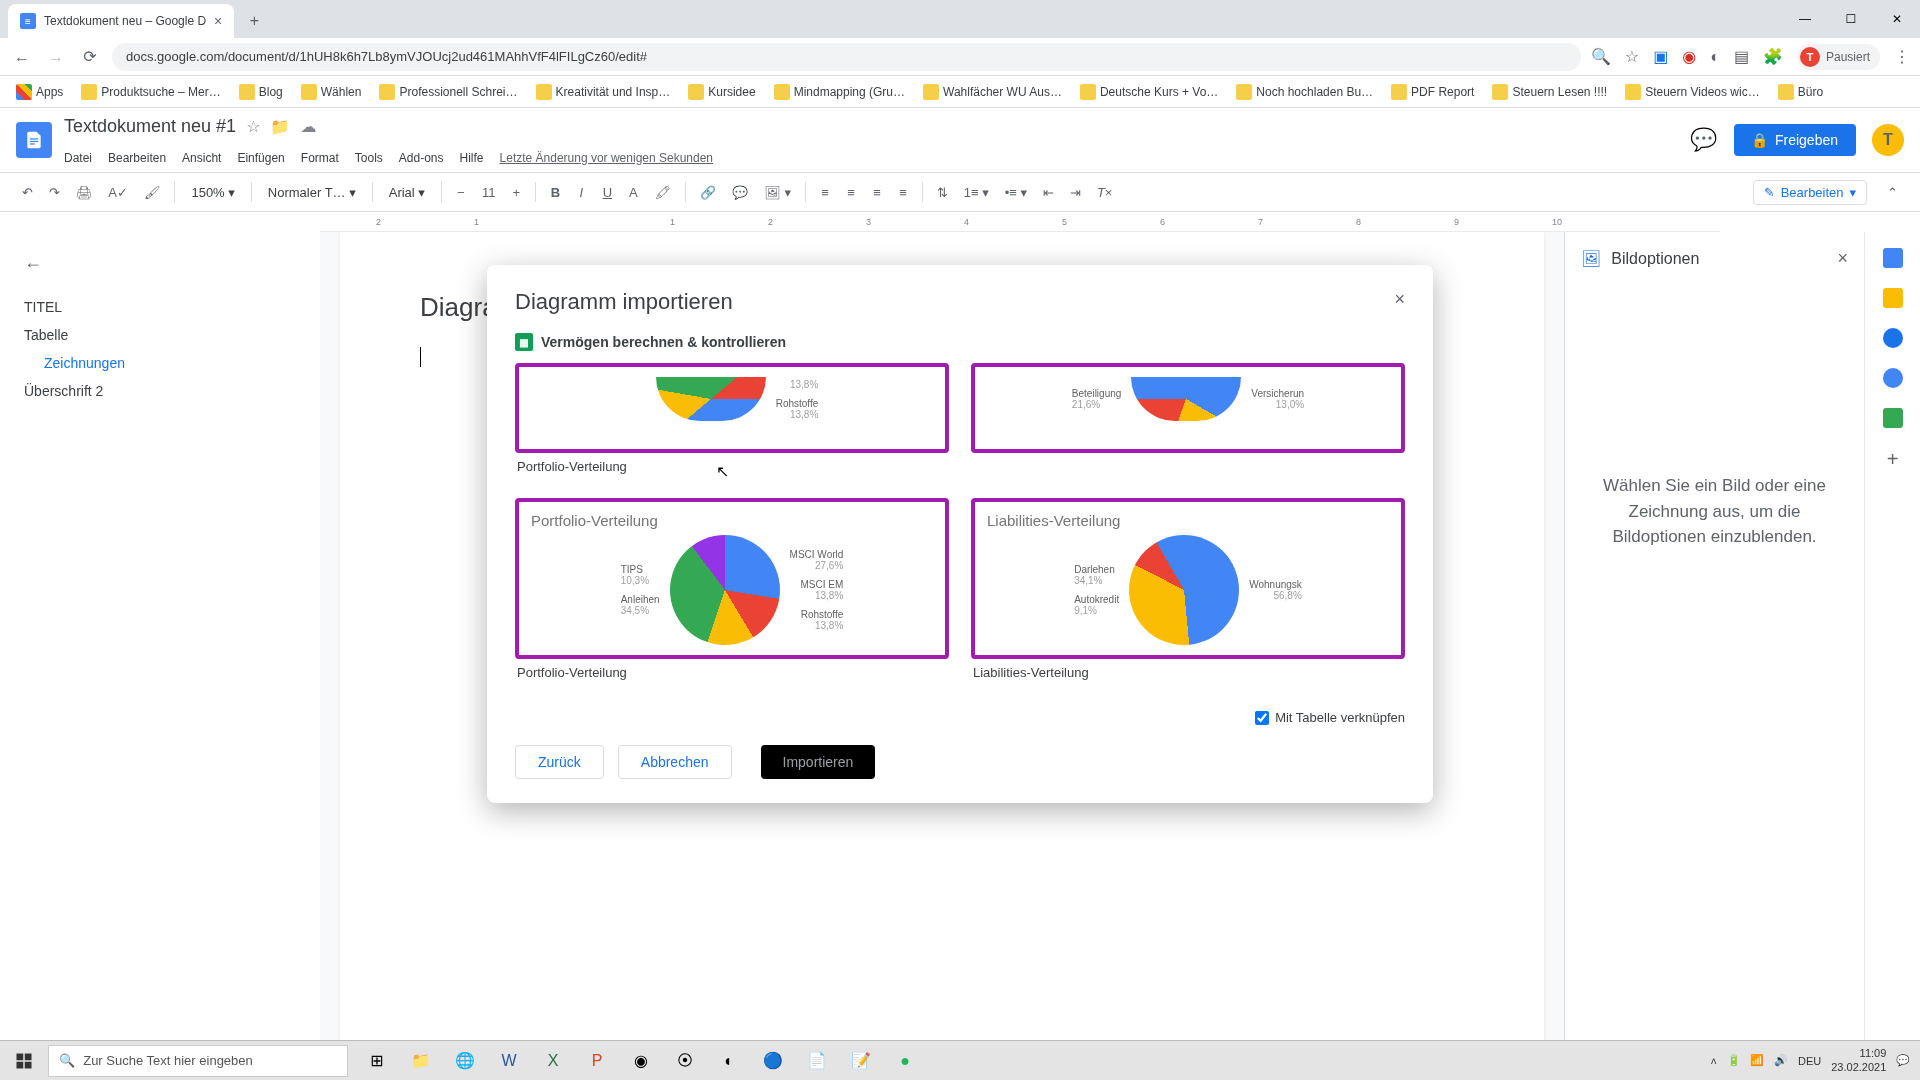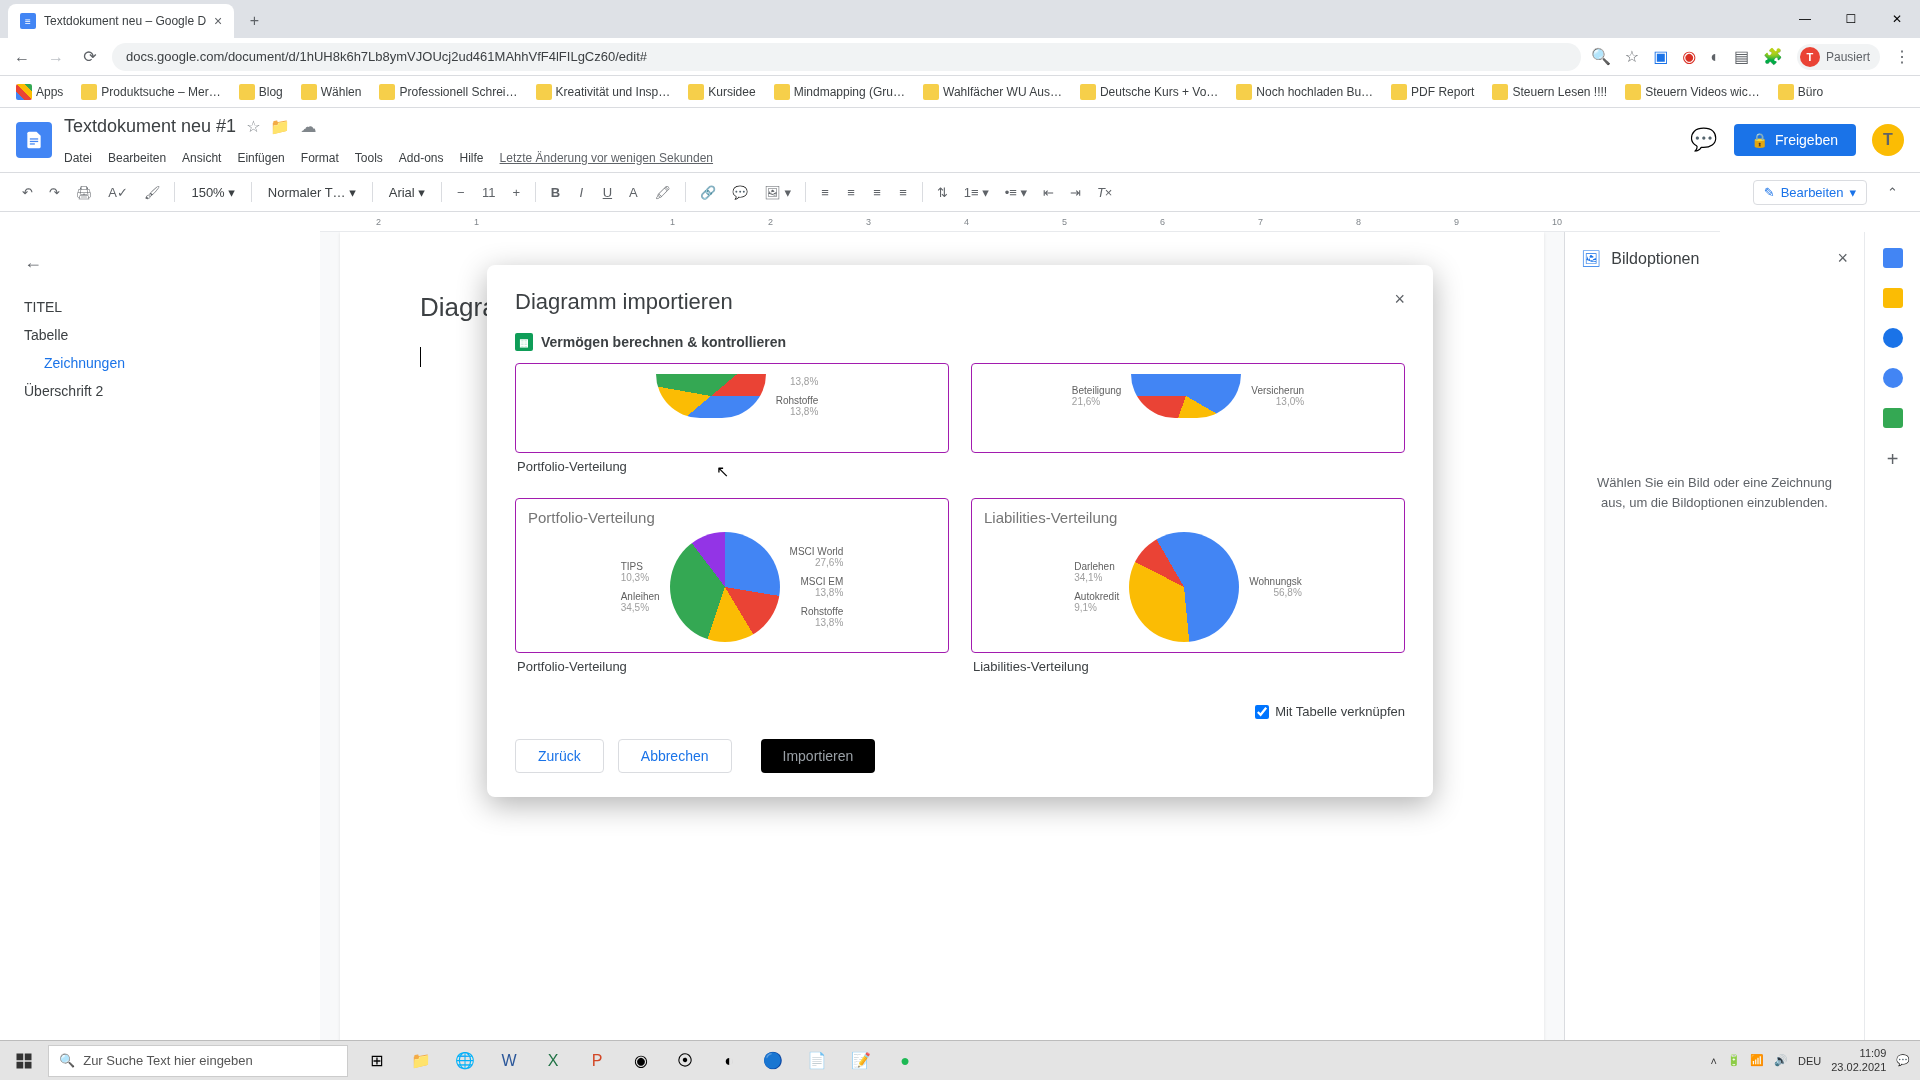--- a/index.html
+++ b/index.html
@@ -63,36 +63,36 @@
 
 .doc-area { flex: 1; background: #f8f9fa; overflow: hidden; position: relative; }
 .page { background: #fff; margin: 0 20px; min-height: 900px; padding: 60px 80px; box-shadow: 0 1px 3px rgba(0,0,0,0.1); }
 .page h1 { font-size: 26px; font-weight: 400; color: #3c4043; margin-bottom: 24px; }
 .cursor-line { display: inline-block; width: 1px; height: 20px; background: #000; }
 
 .right-panel { width: 300px; background: #fff; border-left: 1px solid #dadce0; padding: 16px; }
 .right-panel-header { display: flex; align-items: center; gap: 10px; margin-bottom: 24px; }
 .right-panel-title { font-size: 16px; color: #3c4043; flex: 1; }
 .right-panel-close { cursor: pointer; color: #5f6368; font-size: 18px; }
-.right-panel-msg { color: #5f6368; font-size: 13px; text-align: center; padding: 180px 10px 0; line-height: 1.5; }
+.right-panel-msg { color: #5f6368; font-size: 17px; text-align: center; padding: 180px 10px 0; line-height: 1.5; }
 
 .side-rail { width: 56px; background: #fff; border-left: 1px solid #e8eaed; display: flex; flex-direction: column; align-items: center; padding-top: 16px; gap: 20px; }
 .side-rail div { width: 20px; height: 20px; border-radius: 3px; cursor: pointer; }
 
 
 .modal-backdrop { position: absolute; inset: 0; background: rgba(0,0,0,0.0); display: flex; align-items: flex-start; justify-content: center; padding-top: 265px; z-index: 100; }
 .modal { width: 946px; background: #fff; border-radius: 8px; box-shadow: 0 8px 30px rgba(0,0,0,0.3); padding: 24px 28px; position: relative; }
 .modal-title { font-size: 22px; color: #3c4043; margin-bottom: 18px; }
 .modal-close { position: absolute; top: 24px; right: 28px; color: #5f6368; cursor: pointer; font-size: 18px; }
 .sheet-src { display: flex; align-items: center; gap: 8px; font-size: 14px; font-weight: 600; color: #3c4043; margin-bottom: 12px; }
 .sheet-icon { width: 18px; height: 18px; background: #0f9d58; border-radius: 2px; display: flex; align-items: center; justify-content: center; color: #fff; font-size: 10px; }
 
 .chart-grid-wrap { position: relative; max-height: 390px; overflow: hidden; }
 .chart-grid { display: grid; grid-template-columns: 1fr 1fr; gap: 18px 22px; }
-.chart-card { border: 1px solid #a21caf; border-radius: 4px; cursor: pointer; }
+.chart-card { border: 4px solid #a21caf; border-radius: 4px; cursor: pointer; }
 .chart-card.partial { height: 90px; overflow: hidden; }
 .chart-preview { padding: 10px 12px; }
 .chart-preview-title { font-size: 15px; color: #757575; margin-bottom: 6px; }
 .pie-wrap { display: flex; align-items: center; justify-content: center; gap: 10px; }
 .pie { width: 110px; height: 110px; border-radius: 50%; }
 .pie.partial-pie { height: 44px; width: 110px; border-radius: 0 0 55px 55px; margin-top: 0; }
 .labels-left, .labels-right { font-size: 10px; color: #757575; display: flex; flex-direction: column; gap: 8px; }
 .labels-left { text-align: left; }
 .labels-right { text-align: right; }
 .lbl-name { color: #616161; }

